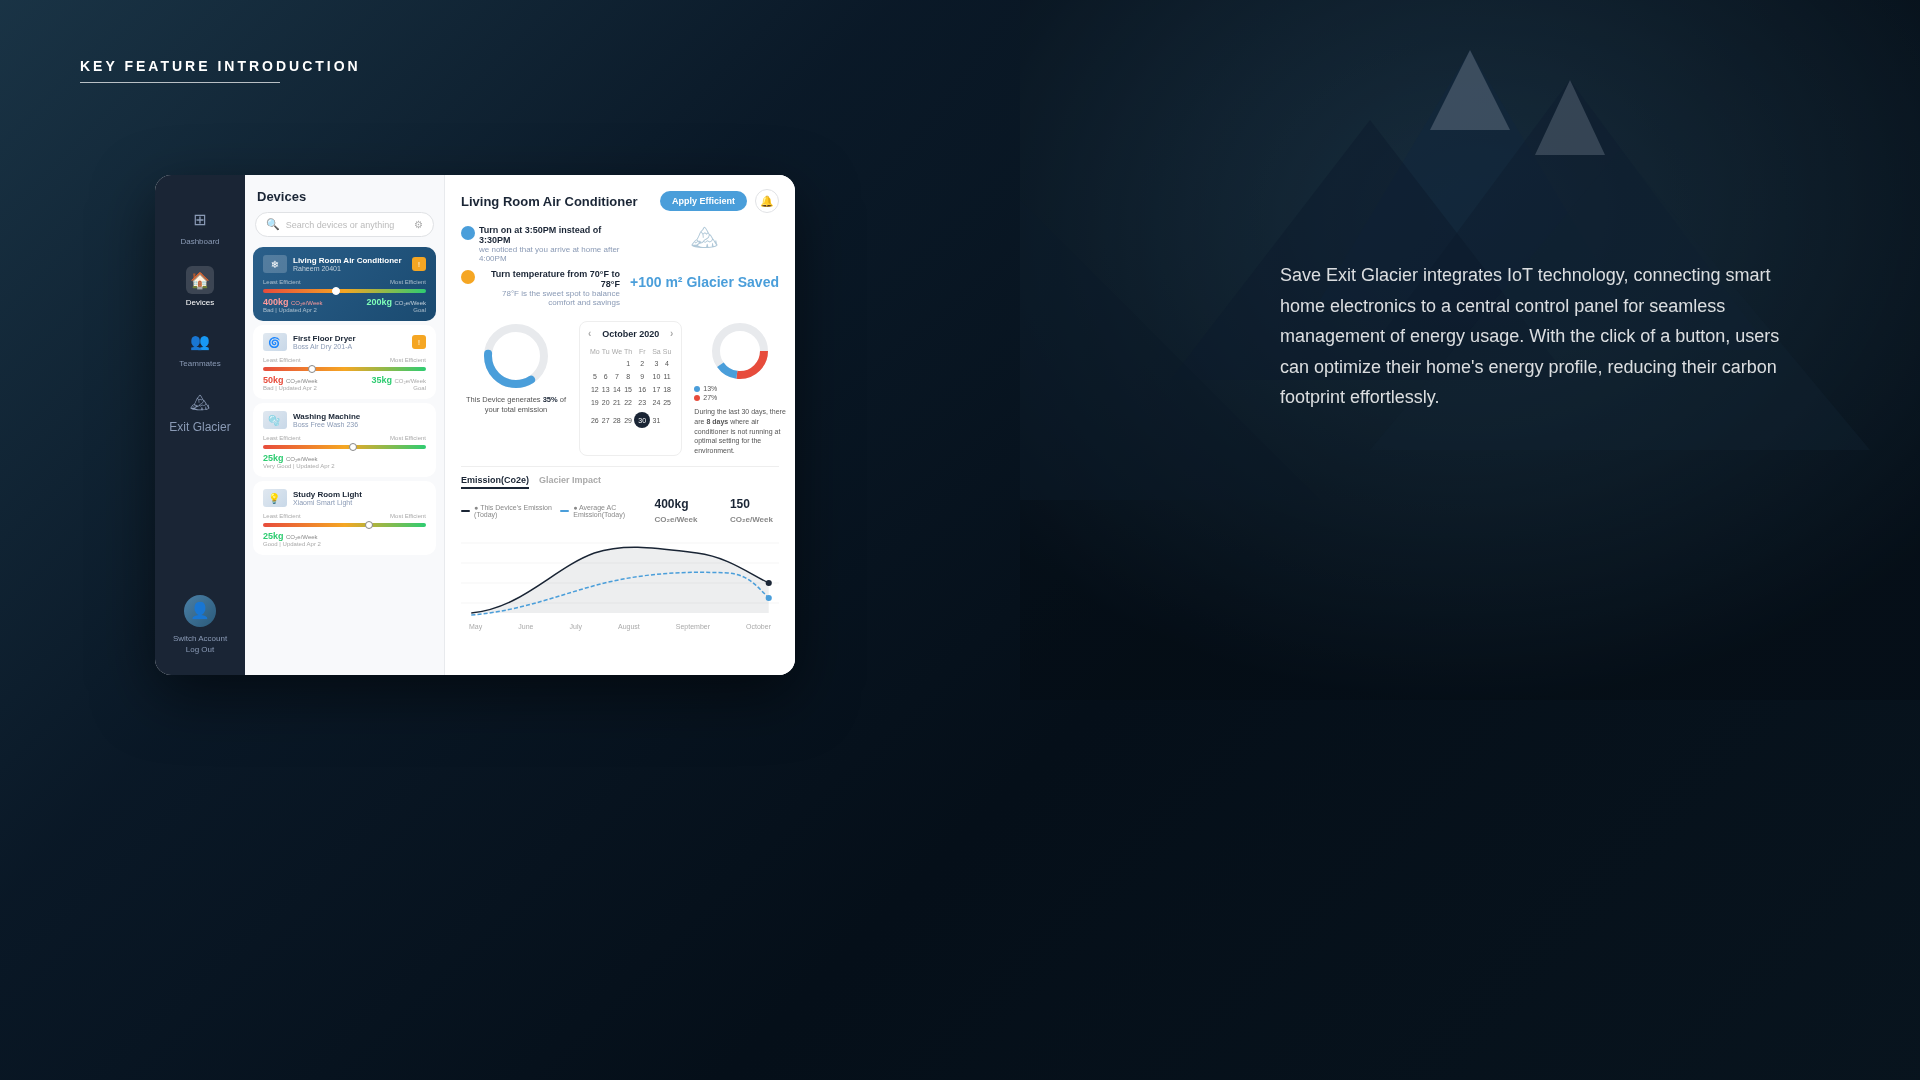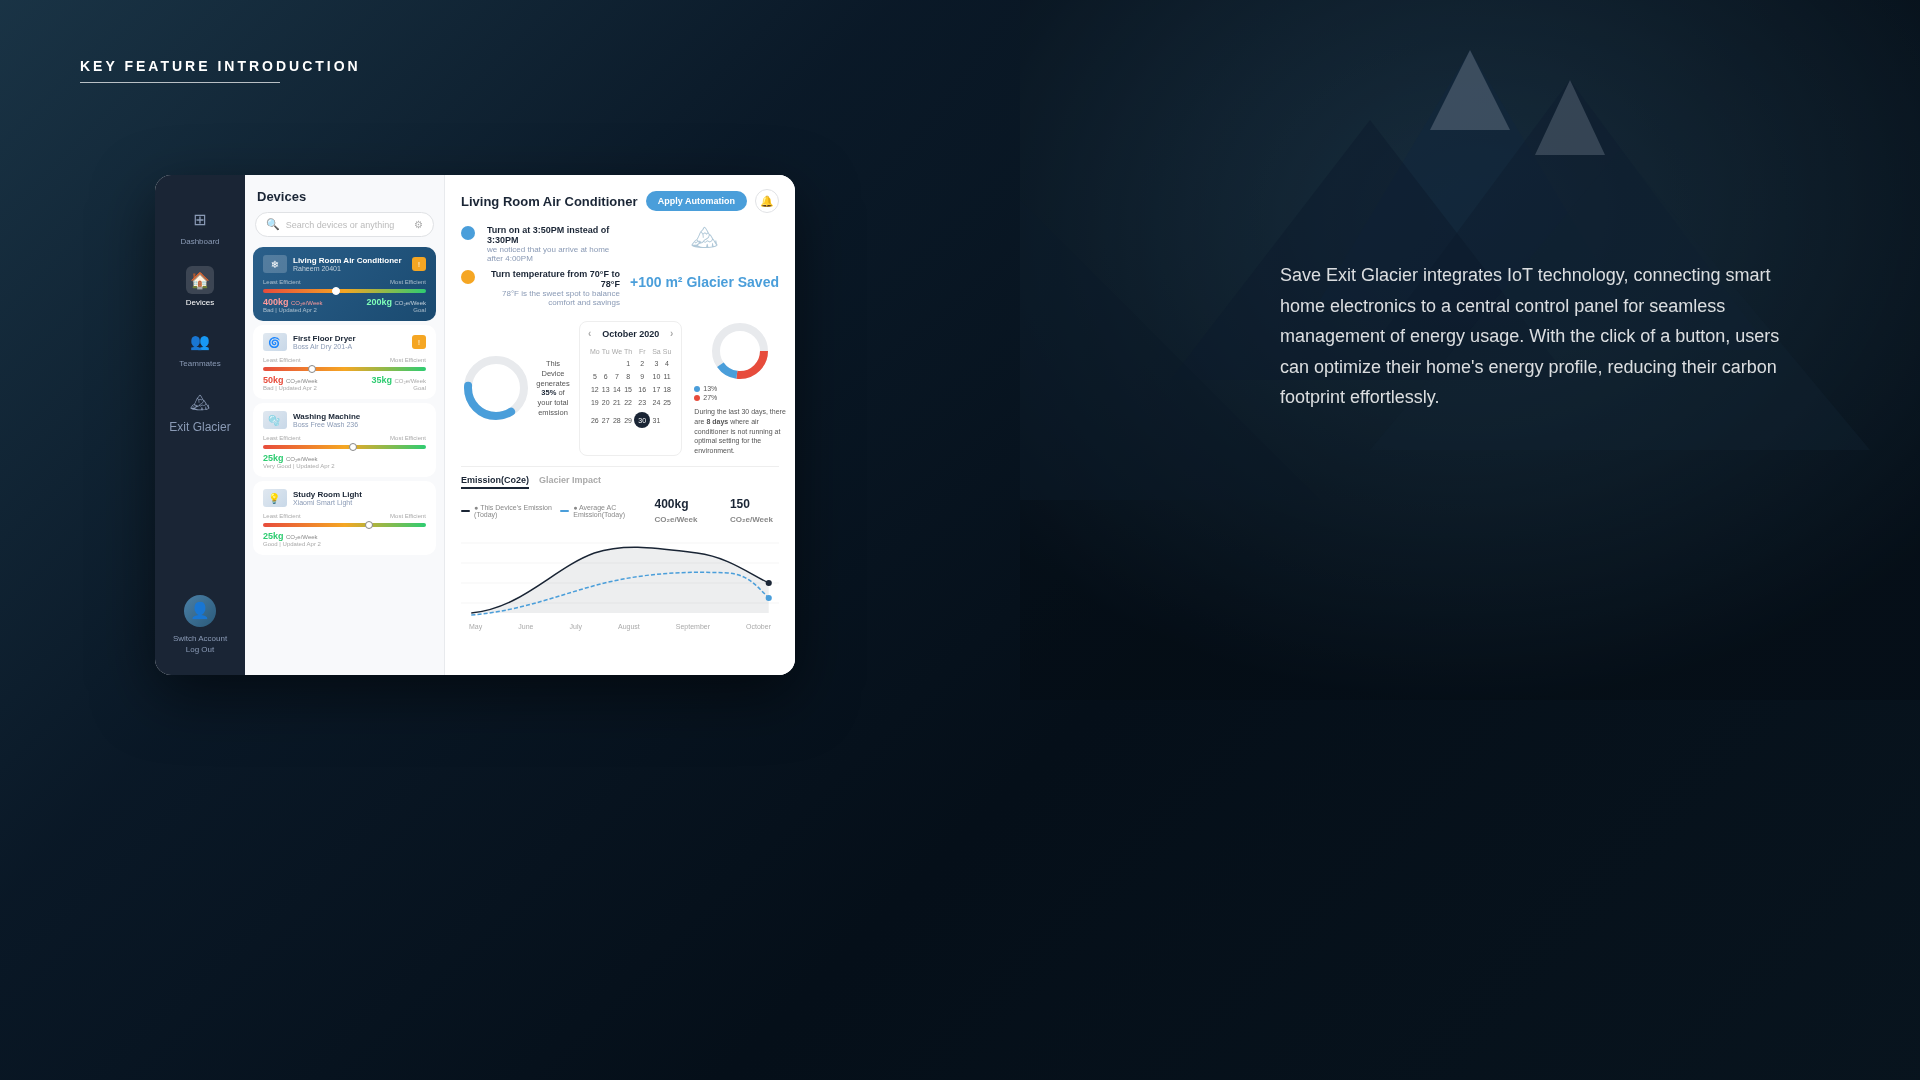--- a/index.html
+++ b/index.html
@@ -339,21 +339,21 @@
       align-items: center;
       justify-content: center;
       font-size: 11px;
       cursor: pointer;
       color: #555;
     }
 
     
     .suggestion-row {
       display: flex;
-      gap: 12px;
+      gap: 4px;
       margin-bottom: 4px;
       align-items: flex-start;
     }
     .suggestion-dot {
       width: 14px;
       height: 14px;
       border-radius: 50%;
       background: #4a9eda;
       flex-shrink: 0;
       margin-top: 1px;
@@ -397,20 +397,21 @@
       display: flex;
       gap: 8px;
       margin-top: 10px;
       margin-bottom: 10px;
     }
 
     
     .donut-section {
       width: 110px;
       display: flex;
+      flex-direction: column;
       align-items: center;
       gap: 4px;
       flex-shrink: 0;
     }
     .donut-wrapper {
       position: relative;
       width: 70px;
       height: 70px;
     }
     .donut-label {
@@ -764,21 +765,21 @@
           </div>
         </div>
       </div>
     </div>
 
     <div class="main-panel">
 
       <div class="main-header">
         <div class="main-title">Living Room Air Conditioner</div>
         <div style="display:flex;gap:8px;align-items:center;">
-          <button class="apply-btn">Apply Automation</button>
+          <button class="apply-btn">Apply Efficient</button>
           <div class="bell-btn">🔔</div>
         </div>
       </div>
 
       <div style="display:flex;gap:10px;margin-bottom:8px;">
         <div style="flex:1;">
           <div class="suggestion-row">
             <div class="suggestion-dot"></div>
             <div class="suggestion-text-block">
               <div class="suggestion-title">Turn on at 3:50PM instead of 3:30PM</div>

